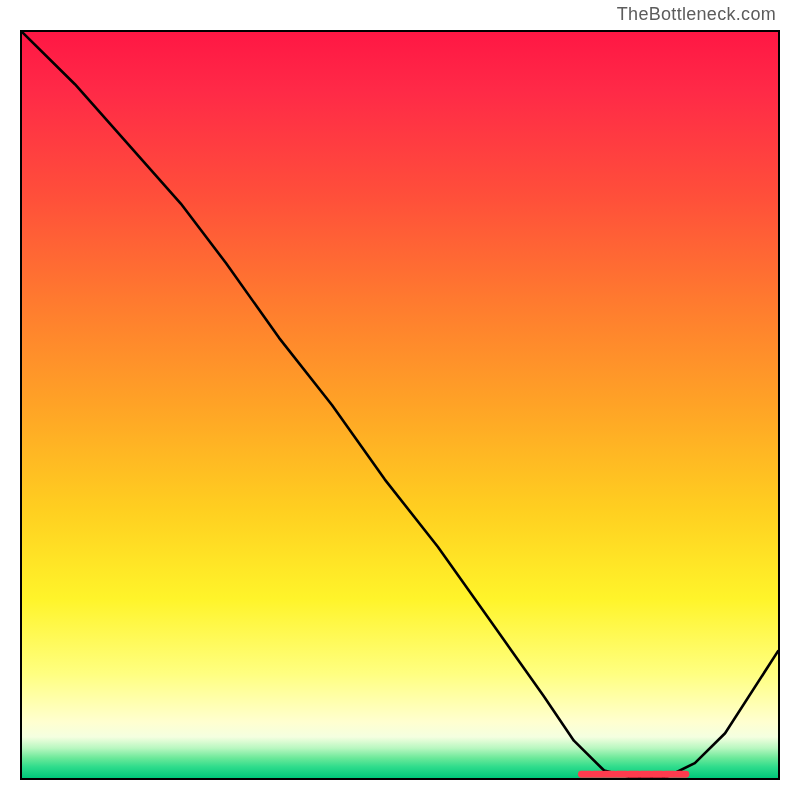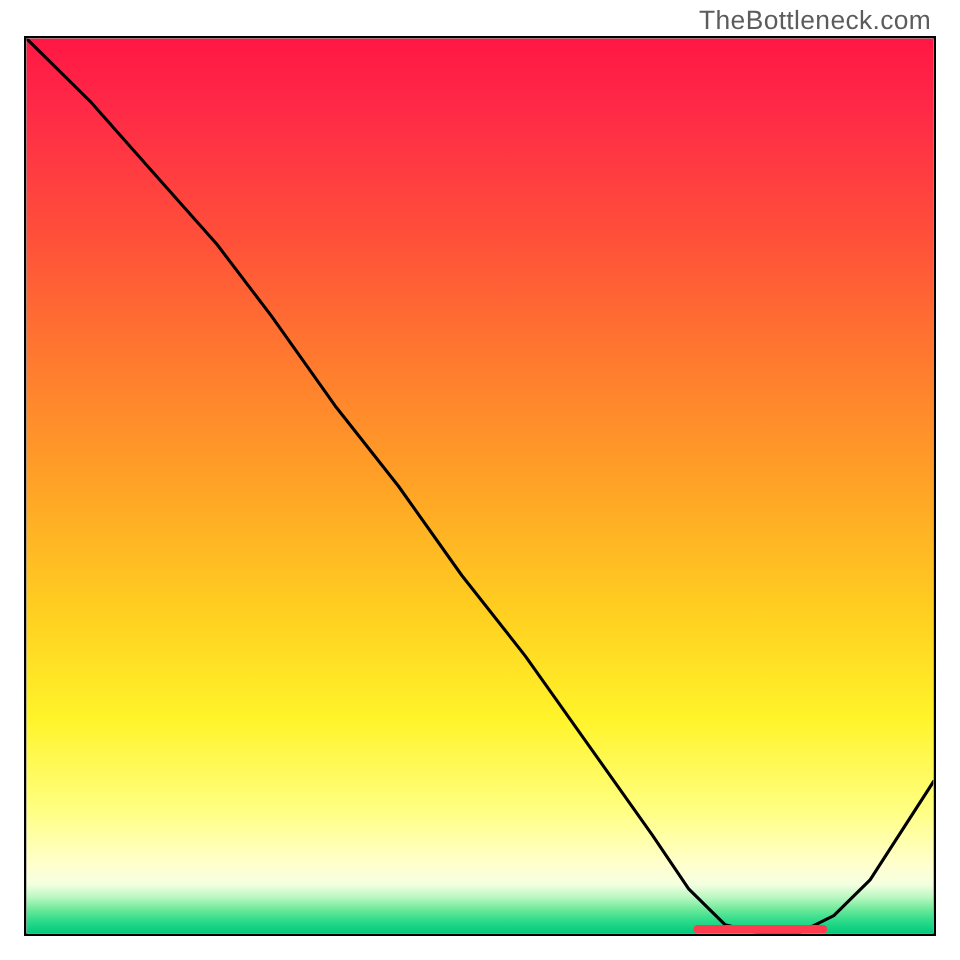--- a/index.html
+++ b/index.html
@@ -50,21 +50,21 @@
   .curve-svg {
     position: absolute;
     inset: 0;
     width: 100%;
     height: 100%;
   }
   .attribution {
     position: absolute;
     top: 4px;
     right: 24px;
-    font-size: 22px;
+    font-size: 18px;
     letter-spacing: 0.3px;
     font-weight: 400;
     color: #5c5c5c;
   }
 </style>
 </head>
 <body>
 
 <div class="chart-container">
   <div class="attribution">TheBottleneck.com</div>

